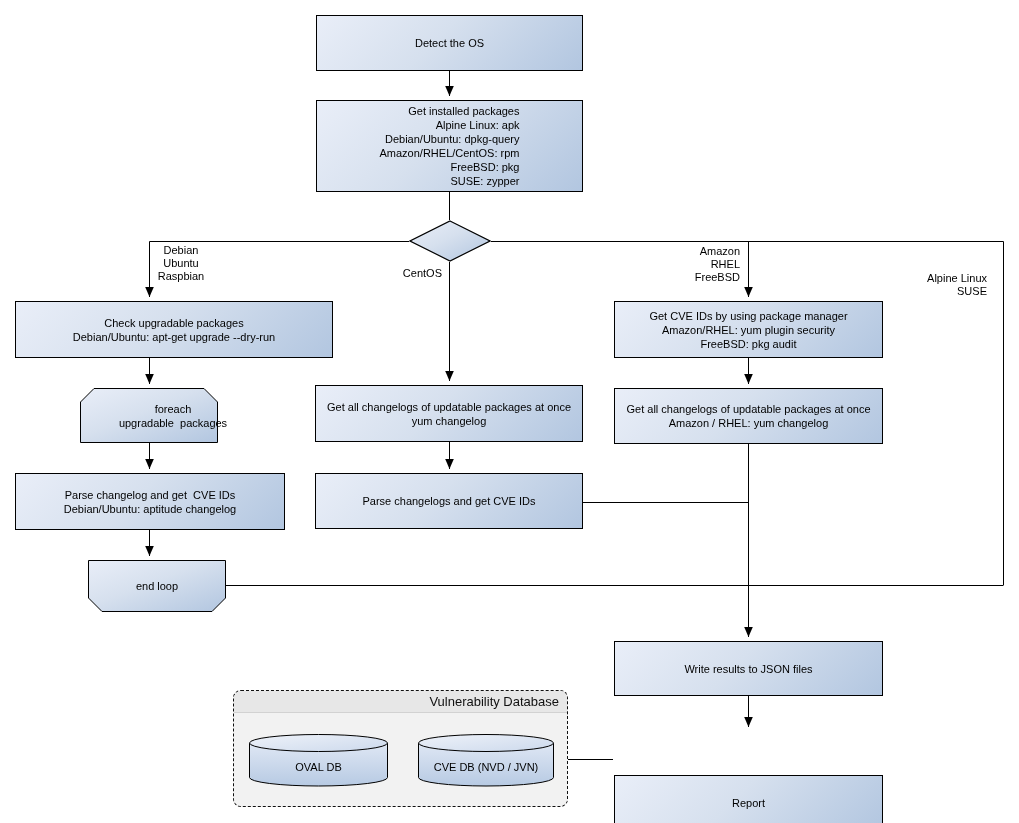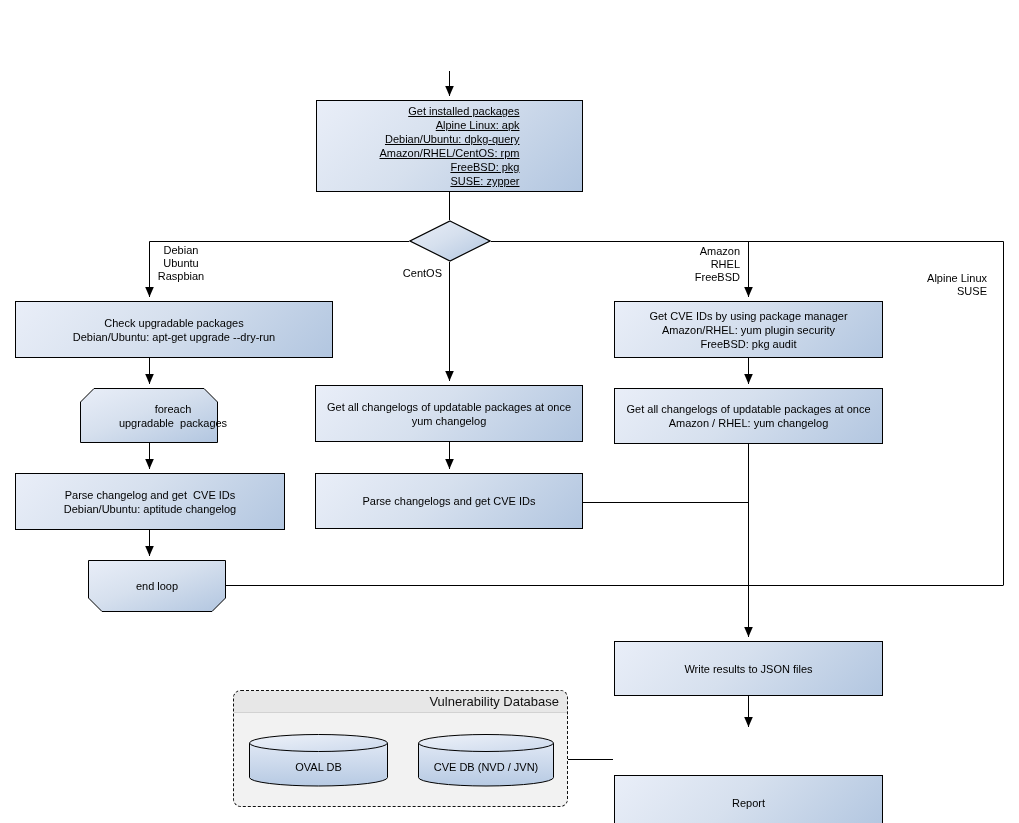--- a/index.html
+++ b/index.html
@@ -29,21 +29,21 @@
     align-items: center;
     justify-content: center;
   }
   .node .txt {
     font-size: 11px;
     line-height: 14px;
     color: #000000;
     text-align: center;
     white-space: pre;
   }
-  .node .txt.align-right { text-align: right; text-decoration: underline; }
+  .node .txt.align-right { text-align: right; }
 
   .shape-wrap {
     position: absolute;
     display: flex;
     align-items: center;
     justify-content: center;
   }
   .shape-wrap svg { position: absolute; left: 0; top: 0; }
   .shape-wrap .txt {
     position: relative;
@@ -134,20 +134,23 @@
       <path d="M218,585.5 H1003.5"></path>
       <path d="M449.5,442 V469" marker-end="url(#arrow)"></path>
       <path d="M583,502.5 H748.5"></path>
       <path d="M748.5,358 V384" marker-end="url(#arrow)"></path>
       <path d="M748.5,444 V637" marker-end="url(#arrow)"></path>
       <path d="M748.5,696 V727" marker-end="url(#arrow)"></path>
       <path d="M568,759.5 H613"></path>
     </g>
   </svg>
 
+  <div class="node" style="left:316px; top:15px; width:267px; height:56px;">
+    <div class="txt">Detect the OS</div>
+  </div>
 
   <div class="node" style="left:316px; top:100px; width:267px; height:92px;">
     <div class="txt align-right">Get installed packages
 Alpine Linux: apk
 Debian/Ubuntu: dpkg-query
 Amazon/RHEL/CentOS: rpm
 FreeBSD: pkg
 SUSE: zypper</div>
   </div>
 

